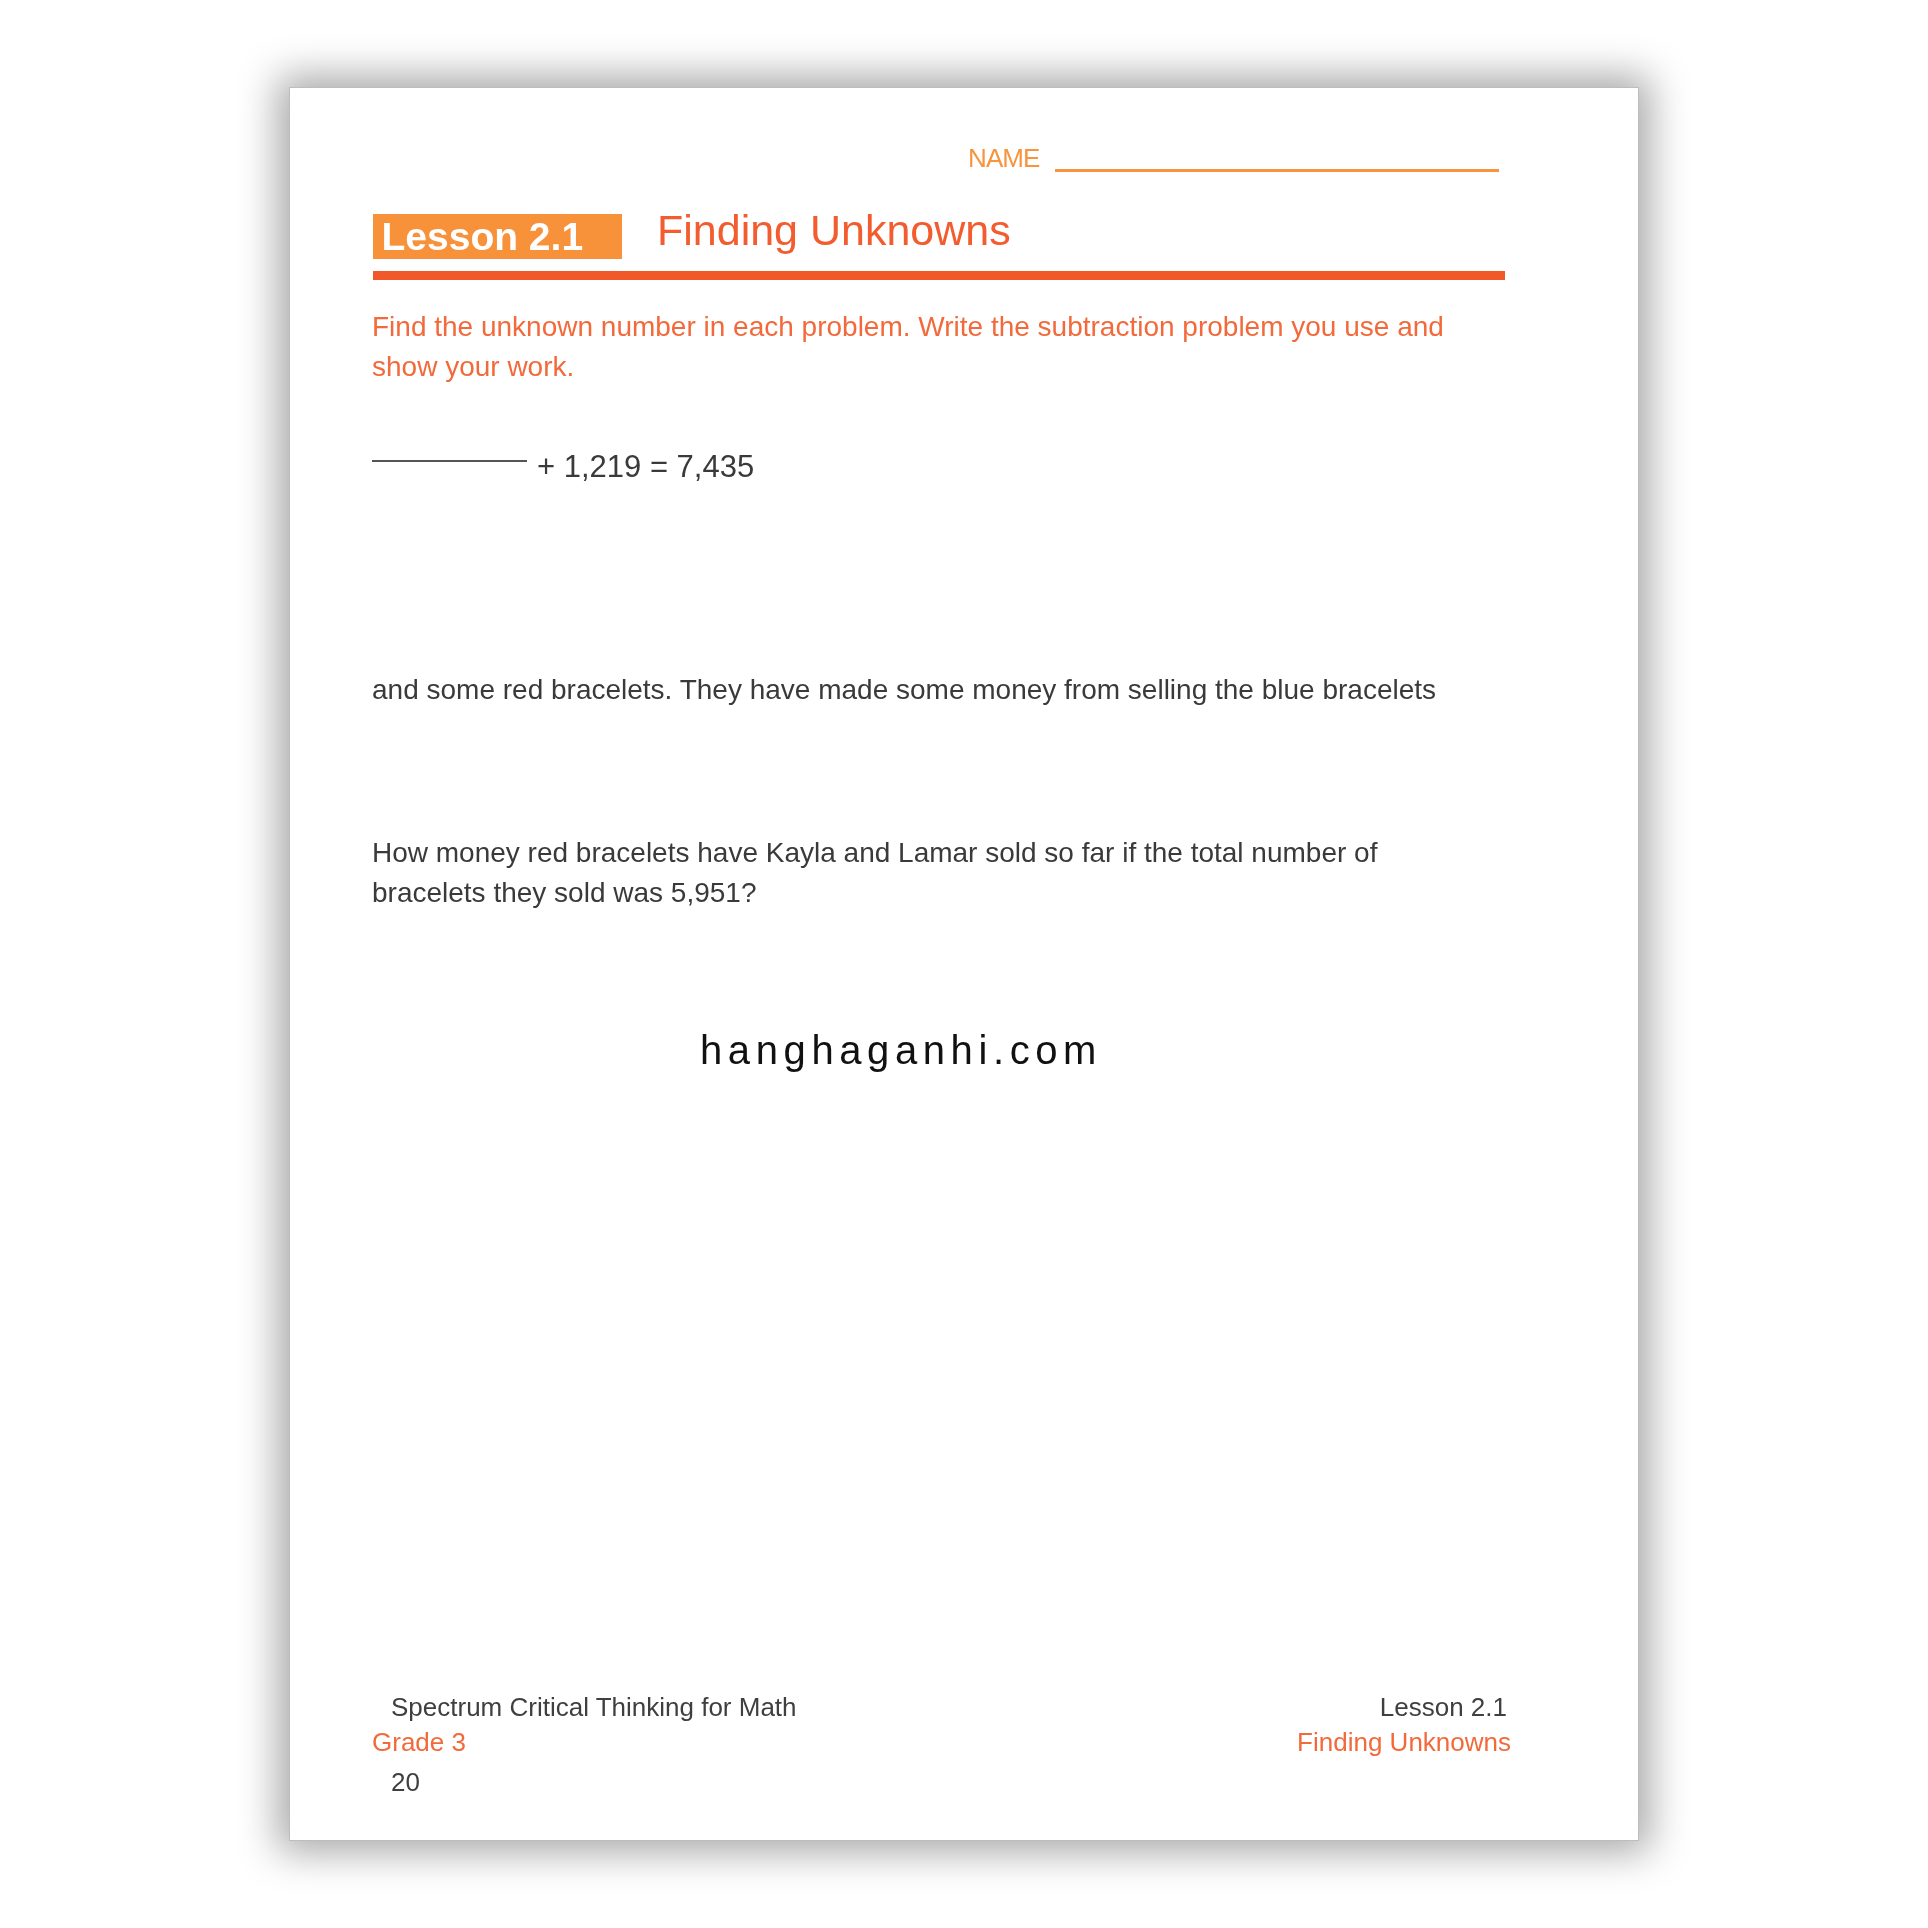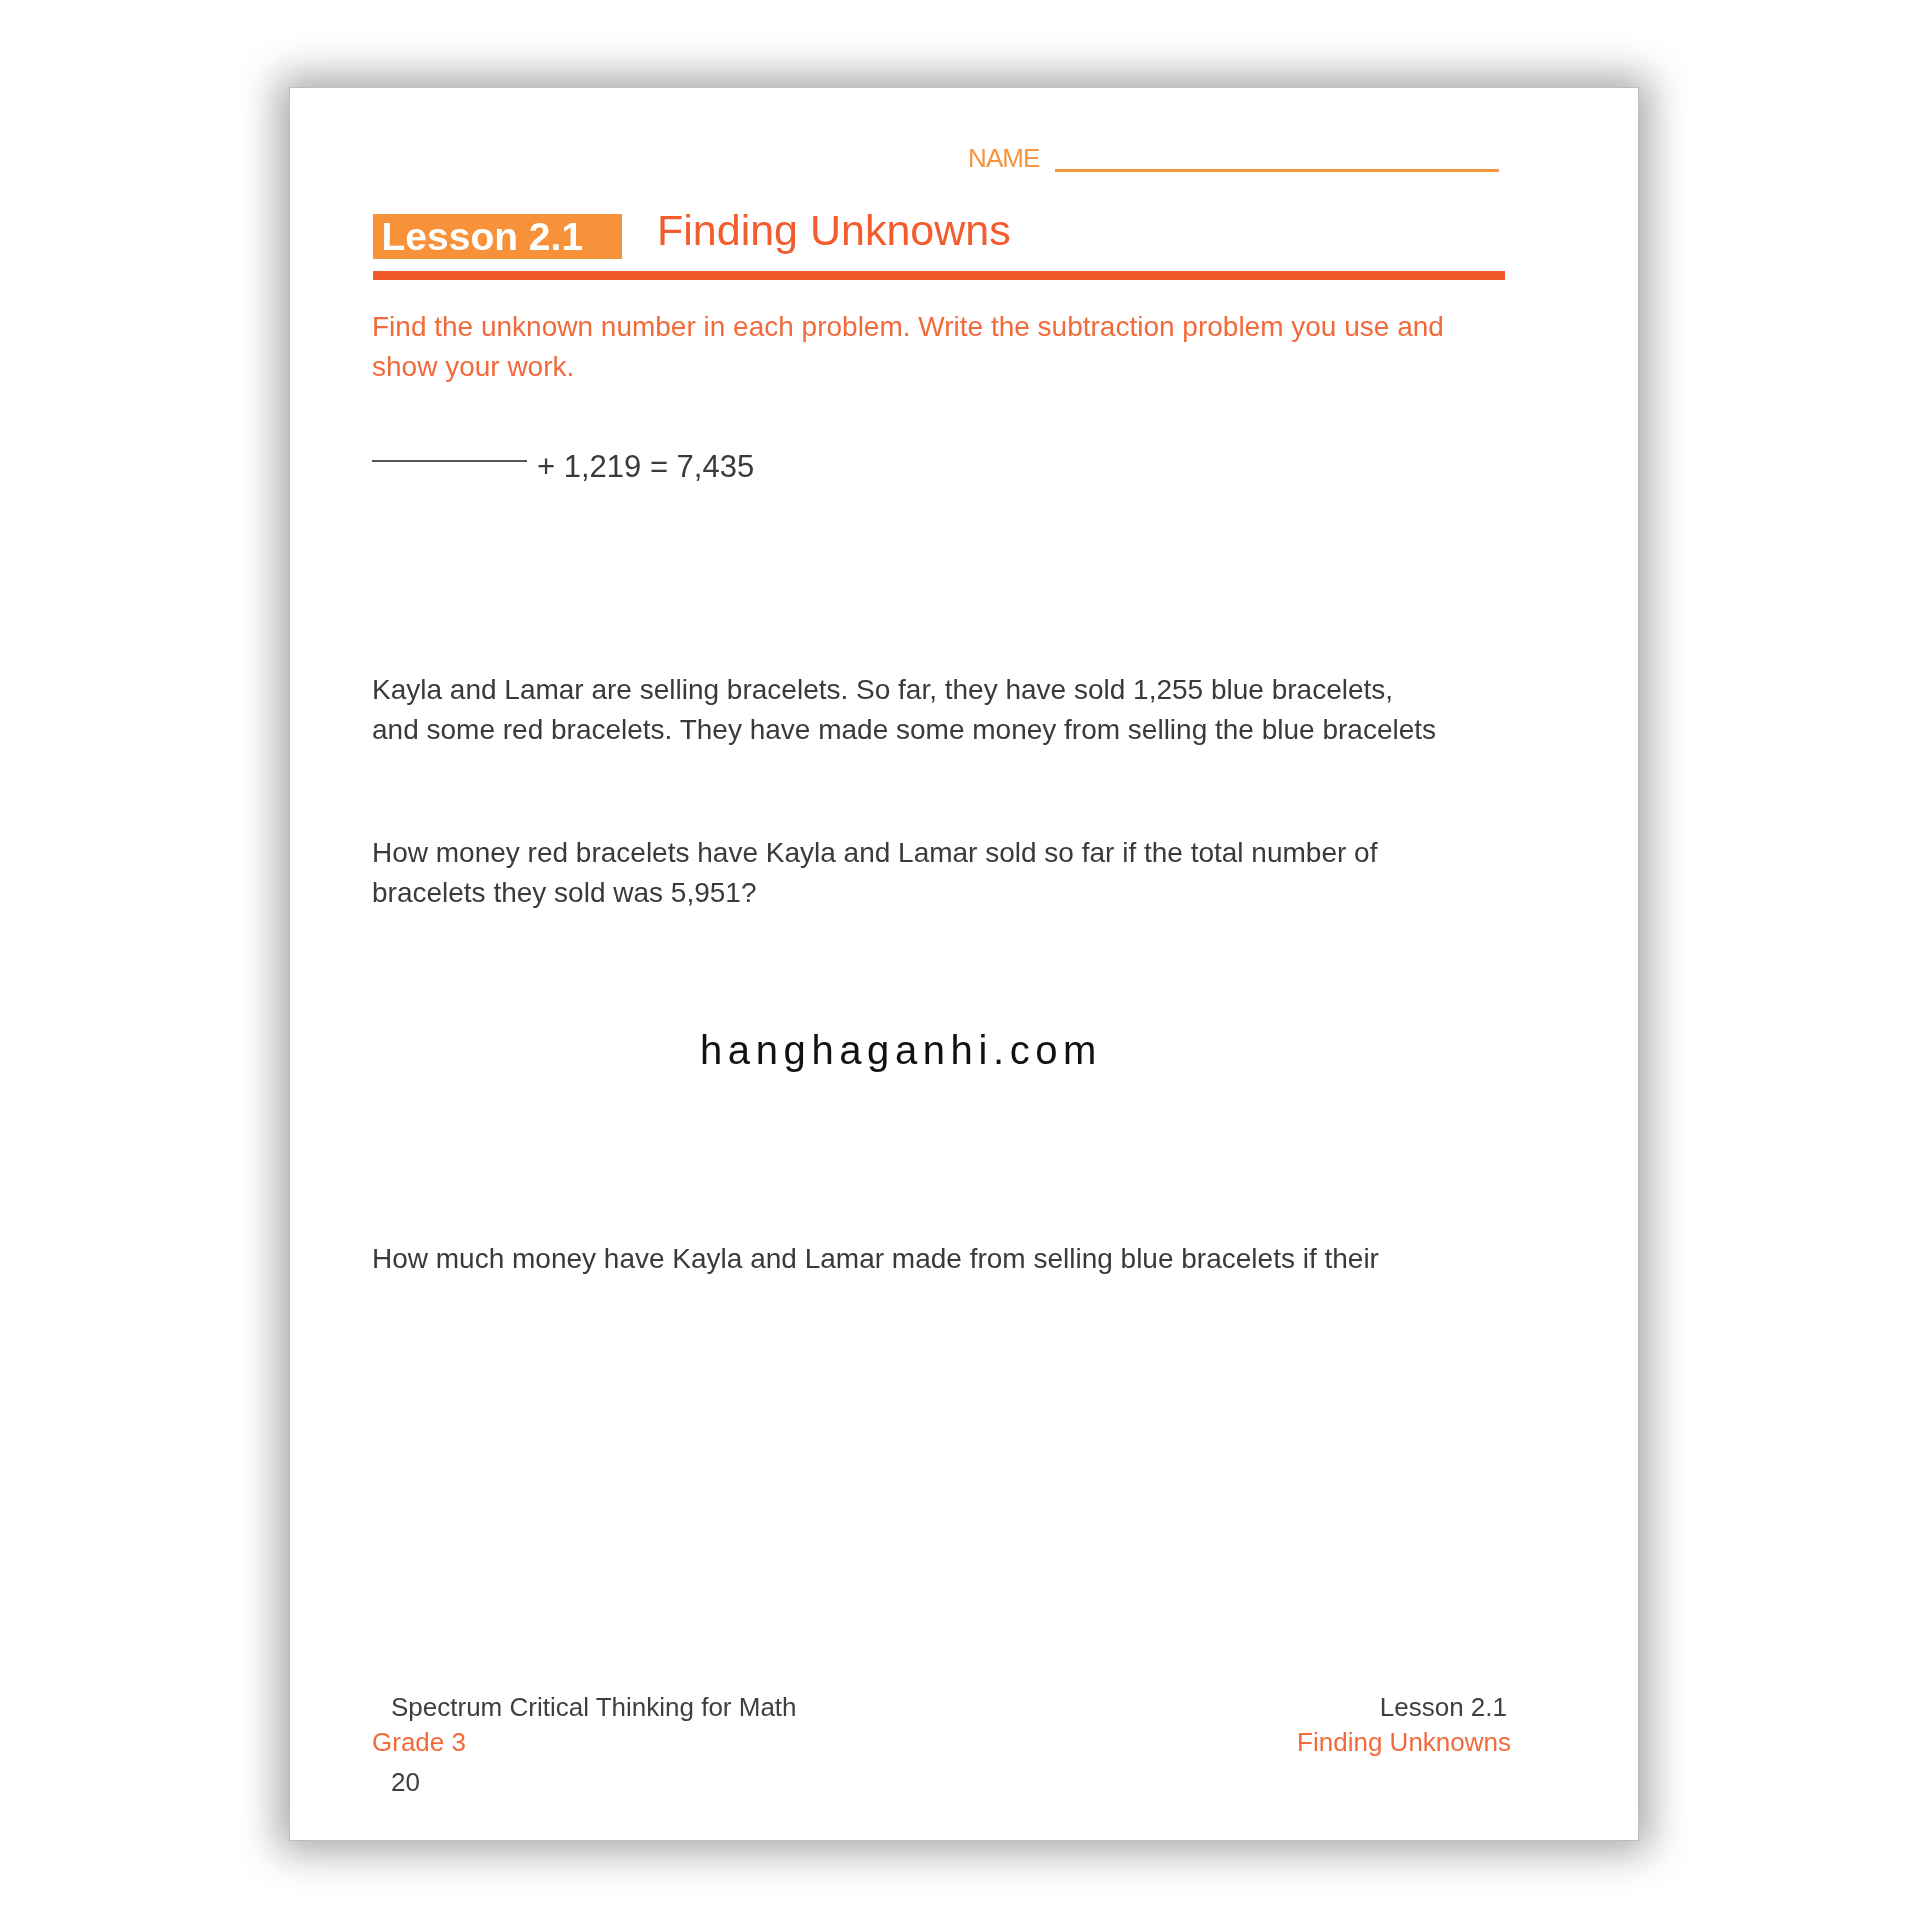--- a/index.html
+++ b/index.html
@@ -69,33 +69,31 @@
 <div class="abs lesson-box">Lesson 2.1</div>
 <div class="abs lesson-title">Finding Unknowns</div>
 <div class="abs title-bar"></div>
 
 <div class="abs instructions">Find the unknown number in each problem. Write the subtraction problem you use and show your work.</div>
 
 <div class="abs eq-blank"></div>
 <div class="abs equation">+ 1,219 = 7,435</div>
 
 <div class="abs body-text" style="top:670px;">
-  <div>Kayla and Lamar are selling bracelets. So far, they have sold 1,255 blue bracelets,</div>
   <div>and some red bracelets. They have made some money from selling the blue bracelets</div>
 </div>
 
 <div class="abs body-text" style="top:833px;">
   <div>How money red bracelets have Kayla and Lamar sold so far if the total number of</div>
   <div>bracelets they sold was 5,951?</div>
 </div>
 
 <div class="abs watermark">hanghaganhi.com</div>
 
 <div class="abs body-text" style="top:1239px;">
-  <div>How much money have Kayla and Lamar made from selling blue bracelets if their</div>
 </div>
 
 <div class="abs footer-text gray" style="left:372px; top:1691px;">Spectrum Critical Thinking for Math</div>
 <div class="abs footer-text orange" style="left:372px; top:1726px;">Grade 3</div>
 <div class="abs footer-text gray" style="left:372px; top:1766px;">20</div>
 
 <div class="abs footer-text gray" style="right:421px; top:1691px; text-align:right;">Lesson 2.1</div>
 <div class="abs footer-text orange" style="right:417px; top:1726px; text-align:right;">Finding Unknowns</div>
 
 

